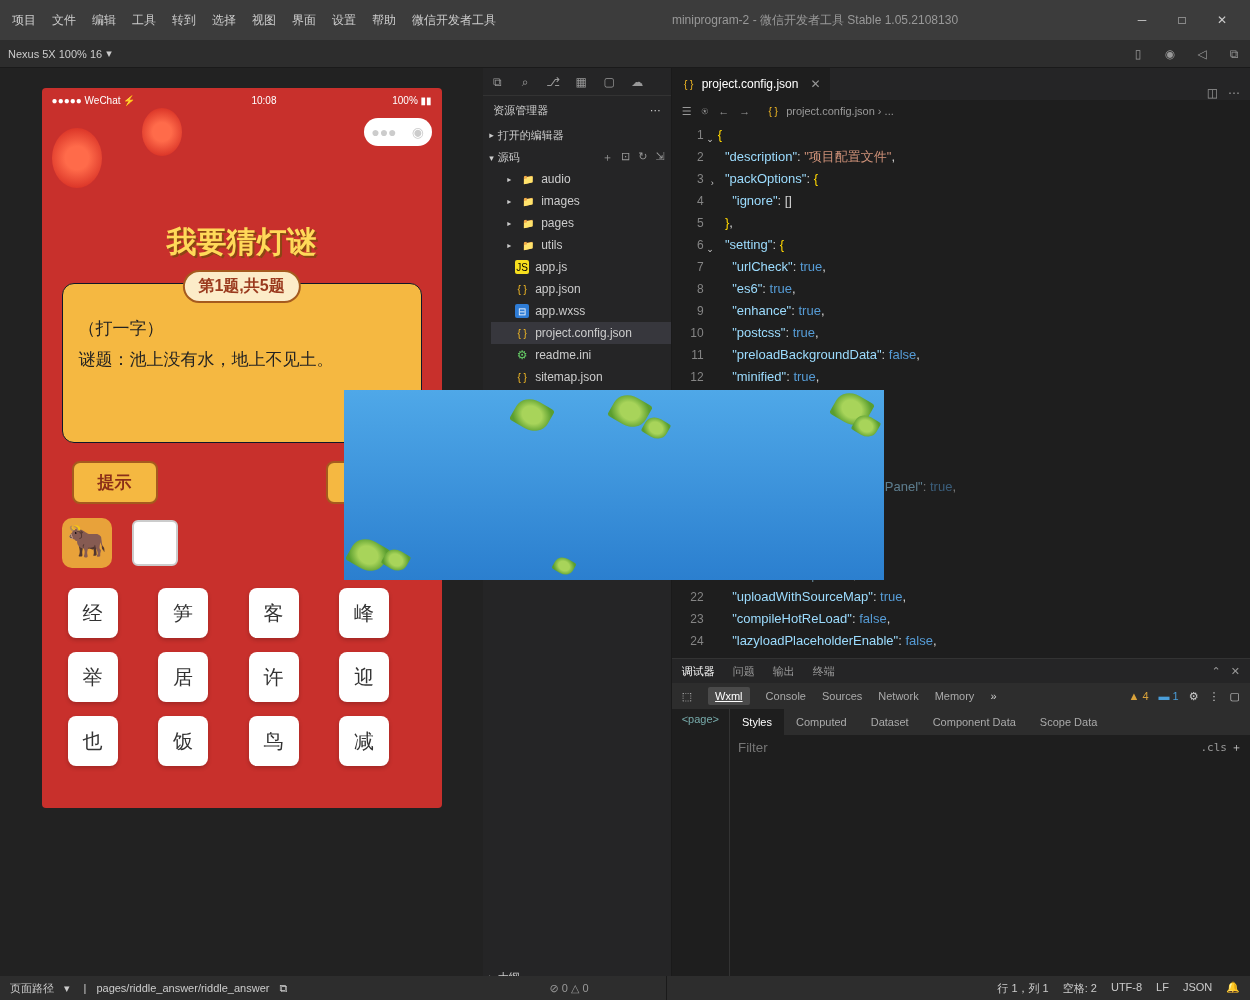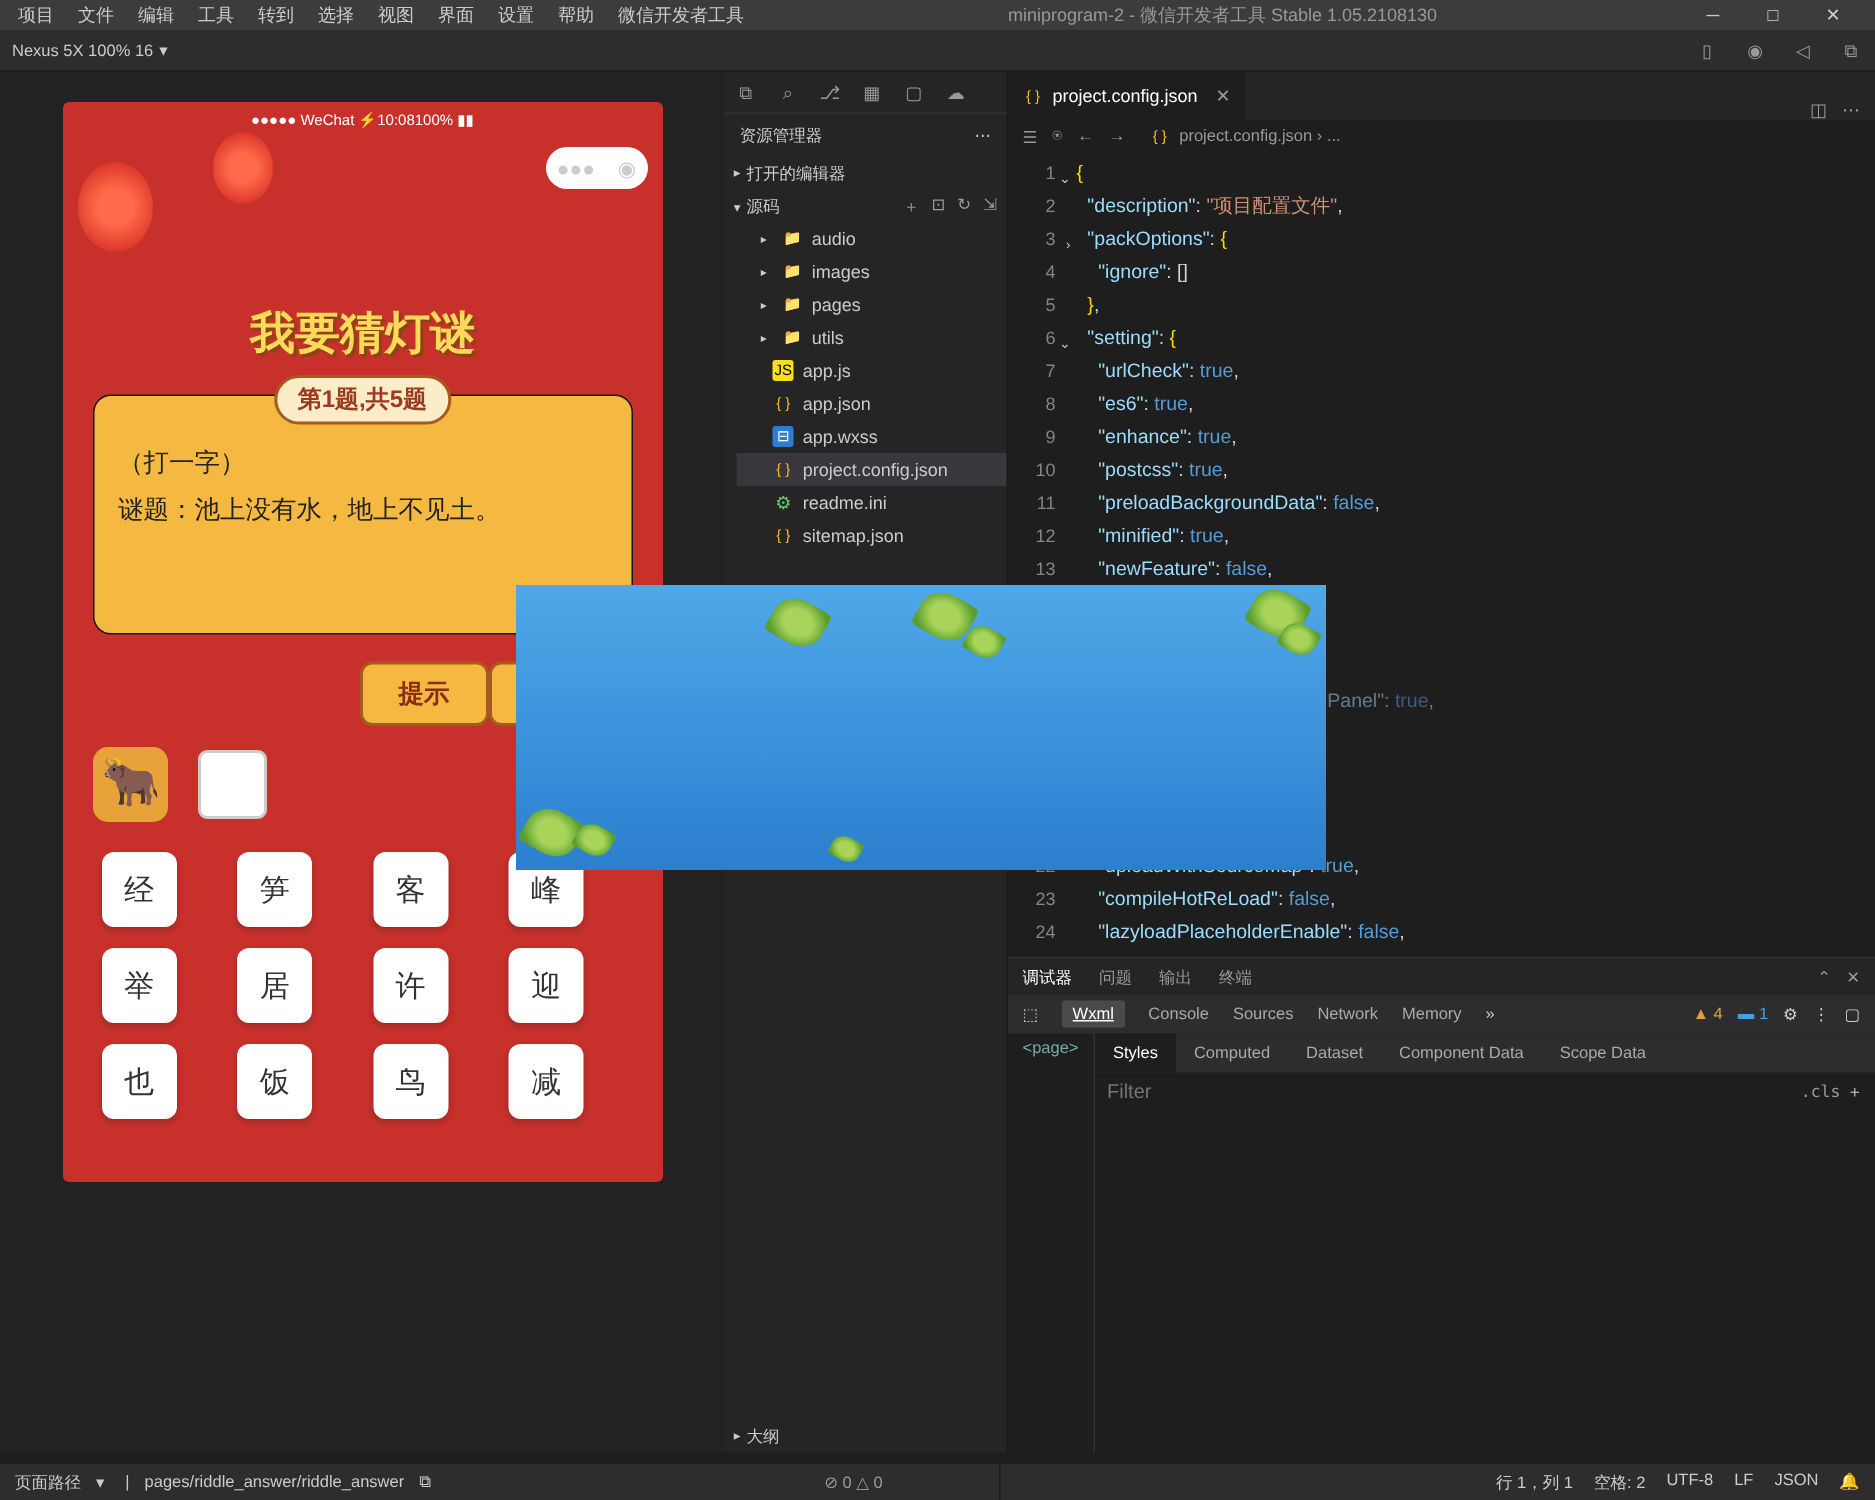--- a/index.html
+++ b/index.html
@@ -1,41 +1,41 @@
 <!DOCTYPE html>
 <html><head>
 <meta charset="utf-8">
 <style>
 *{margin:0;padding:0;box-sizing:border-box;font-family:-apple-system,"Segoe UI","Microsoft YaHei",sans-serif;}
 body{background:#1e1e1e;color:#ccc;width:1250px;height:1000px;overflow:hidden;font-size:12px;}
-.titlebar{height:20px;background:#3c3c3c;display:flex;align-items:center;padding:0 4px;color:#ccc;}
+.titlebar{height:40px;background:#3c3c3c;display:flex;align-items:center;padding:0 4px;color:#ccc;}
 .menu{display:flex;gap:0;}
 .menu-item{padding:4px 8px;cursor:pointer;font-size:12px;}
 .win-title{flex:1;text-align:center;color:#999;font-size:12px;}
 .win-controls{display:flex;gap:8px;padding-right:8px;}
 .win-btn{width:32px;height:24px;display:flex;align-items:center;justify-content:center;cursor:pointer;}
 .toolbar2{height:28px;background:#2d2d2d;display:flex;align-items:center;padding:0 8px;border-bottom:1px solid #1a1a1a;}
 .device-picker{color:#ccc;font-size:11px;display:flex;align-items:center;gap:4px;}
 .toolbar2-right{margin-left:auto;display:flex;gap:16px;align-items:center;}
 .tb-icon{width:16px;height:16px;display:flex;align-items:center;justify-content:center;color:#999;cursor:pointer;}
 .main{display:flex;height:calc(100% - 56px - 24px);}
 .simulator{width:500px;background:#222;display:flex;align-items:flex-start;justify-content:center;padding-top:20px;}
 .phone{width:400px;height:720px;background:#c8302c;border-radius:4px;position:relative;overflow:hidden;}
-.phone-status{height:24px;display:flex;align-items:center;padding:0 10px;color:#fff;font-size:10px;justify-content:center;}
+.phone-status{height:24px;display:flex;align-items:center;padding:0 10px;color:#fff;font-size:10px;justify-content:space-between;}
 .phone-head{display:flex;justify-content:flex-end;padding:6px 10px;}
 .pill{width:68px;height:28px;background:#fff;border-radius:14px;display:flex;align-items:center;justify-content:space-around;font-size:14px;}
 .lanterns{position:absolute;top:10px;left:0;width:100%;height:120px;}
 .lantern{position:absolute;width:50px;height:60px;background:radial-gradient(circle,#ff6b4a 30%,#d93226 80%);border-radius:50%;}
 .lantern1{left:10px;top:30px;}
 .lantern2{left:100px;top:10px;width:40px;height:48px;}
 .game-title{text-align:center;color:#ffd959;font-size:30px;font-weight:bold;margin-top:70px;text-shadow:2px 2px 0 #8b4513;}
 .card{margin:20px 20px 0;background:#f5b841;border:1px solid #0f172a;border-radius:12px;padding:30px 16px 20px;position:relative;min-height:160px;}
 .badge{position:absolute;top:-14px;left:50%;transform:translateX(-50%);background:#fcecc8;border:2px solid #a55a1e;border-radius:20px;padding:4px 14px;color:#9a3a1e;font-weight:bold;font-size:16px;}
 .riddle-text{color:#222;font-size:17px;line-height:1.8;}
-.btns{display:flex;justify-content:flex-end;margin-top:18px;padding:0 30px;}
+.btns{display:flex;justify-content:space-between;margin-top:18px;padding:0 30px;}
 .game-btn{background:#f5b841;border:2px solid #a55a1e;border-radius:8px;padding:8px 24px;color:#8b2e18;font-size:17px;font-weight:bold;}
 .answer-row{display:flex;align-items:center;gap:20px;margin:14px 0 10px 20px;}
 .ox{width:50px;height:50px;background:#e8a23a;border-radius:10px;position:relative;}
 .ox::before{content:"🐂";font-size:32px;position:absolute;top:4px;left:6px;}
 .answer-box{width:46px;height:46px;background:#fff;border:2px solid #ccc;border-radius:6px;}
 .char-grid{display:grid;grid-template-columns:repeat(4,1fr);gap:14px;padding:10px 26px;}
 .char-btn{width:50px;height:50px;background:#fff;border-radius:8px;display:flex;align-items:center;justify-content:center;font-size:20px;color:#333;box-shadow:0 2px 4px rgba(0,0,0,.2);}
 .explorer{width:195px;background:#252526;display:flex;flex-direction:column;border-right:1px solid #1a1a1a;}
 .exp-icons{height:28px;display:flex;align-items:center;padding:0 6px;gap:12px;border-bottom:1px solid #333;}
 .exp-header{height:28px;display:flex;align-items:center;padding:0 10px;font-size:11px;color:#ccc;justify-content:space-between;}

